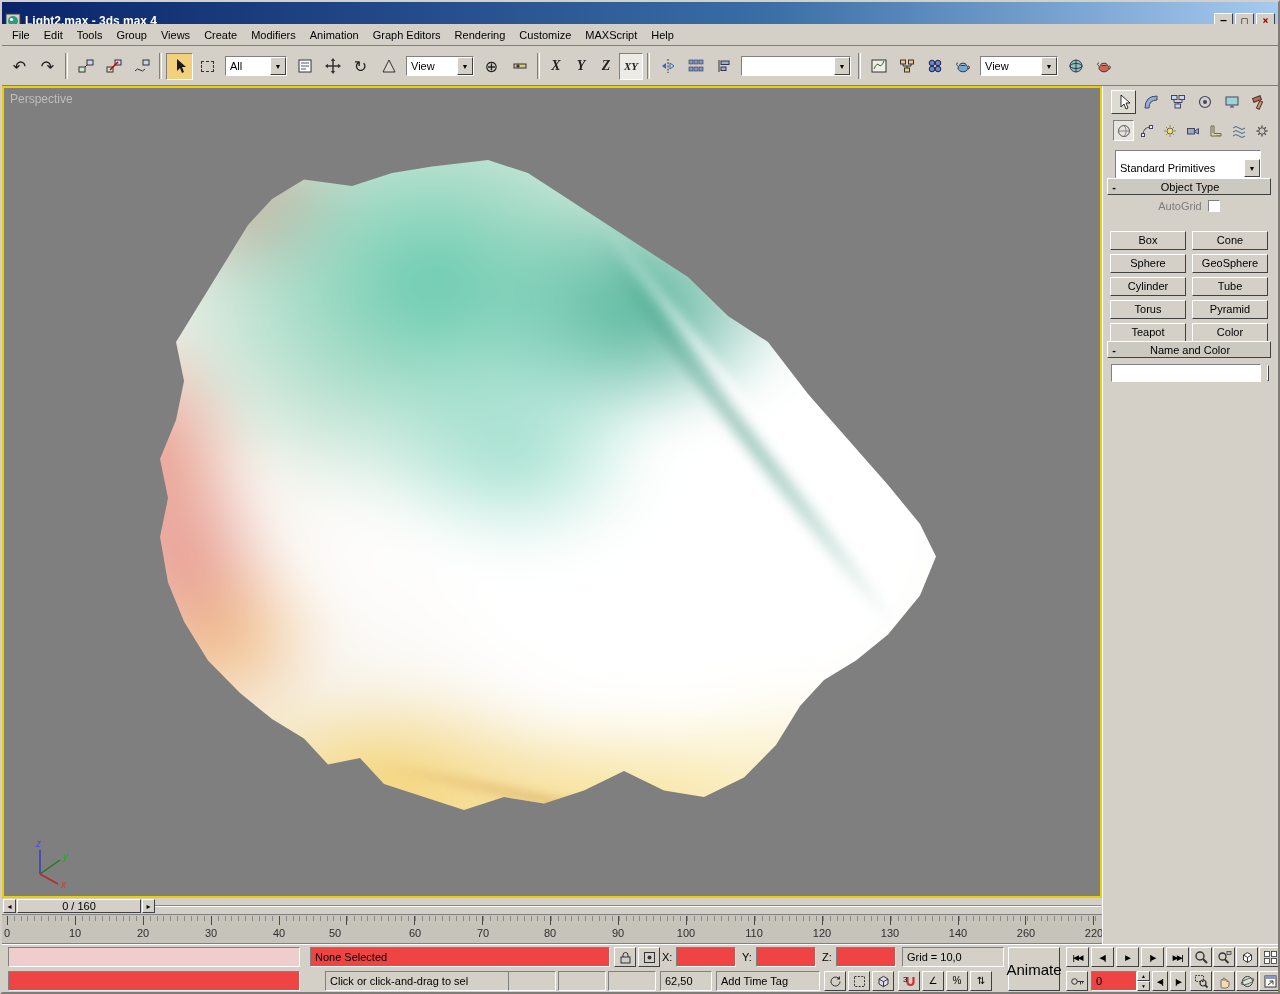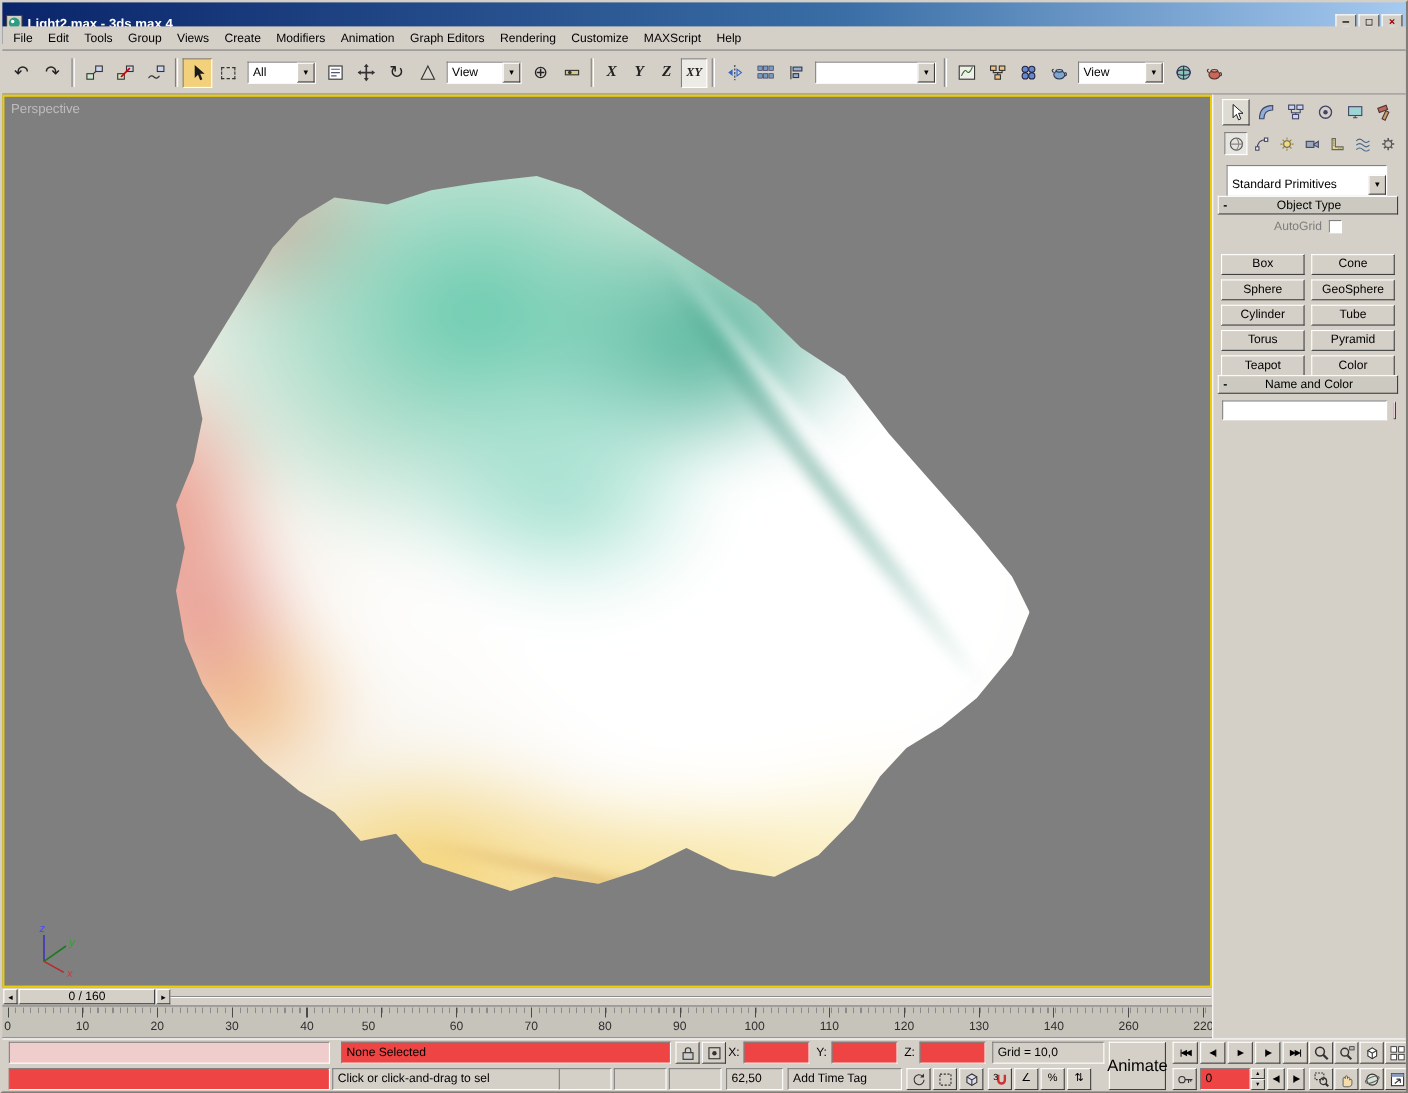--- a/index.html
+++ b/index.html
@@ -501,21 +501,21 @@
       </div>
     <span class="slabel" style="left:660px;top:2px">X:</span>
     <div class="sfield" style="left:674px;top:2px;width:60px"></div>
     <span class="slabel" style="left:740px;top:2px">Y:</span>
     <div class="sfield" style="left:754px;top:2px;width:60px"></div>
     <span class="slabel" style="left:820px;top:2px">Z:</span>
     <div class="sfield" style="left:834px;top:2px;width:60px"></div>
     <div class="sfield gray" style="left:900px;top:2px;width:102px">Grid = 10,0</div>
 
     <div class="sfield" style="left:6px;top:26px;width:292px"></div>
-    <div class="sfield gray" style="left:300px;top:26px;width:216px">Click or click-and-drag to sel</div>
+    <div class="sfield gray" style="left:323px;top:26px;width:216px">Click or click-and-drag to sel</div>
     <div class="sfield gray" style="left:506px;top:26px;width:48px"></div>
     <div class="sfield gray" style="left:556px;top:26px;width:48px"></div>
     <div class="sfield gray" style="left:606px;top:26px;width:48px"></div>
     <div class="sfield gray" style="left:658px;top:26px;width:52px">62,50</div>
     <div class="sfield gray" style="left:714px;top:26px;width:104px">Add Time Tag</div>
     <div class="sbtn" style="left:822px;top:26px">
         <svg width="15" height="15">
           <path d="M12 7.5a4.5 4.5 0 11-1.4-3.2" fill="none" stroke="#333"></path>
           <path d="M12 2v3.5H8.5z" fill="#333"></path>
         </svg>

